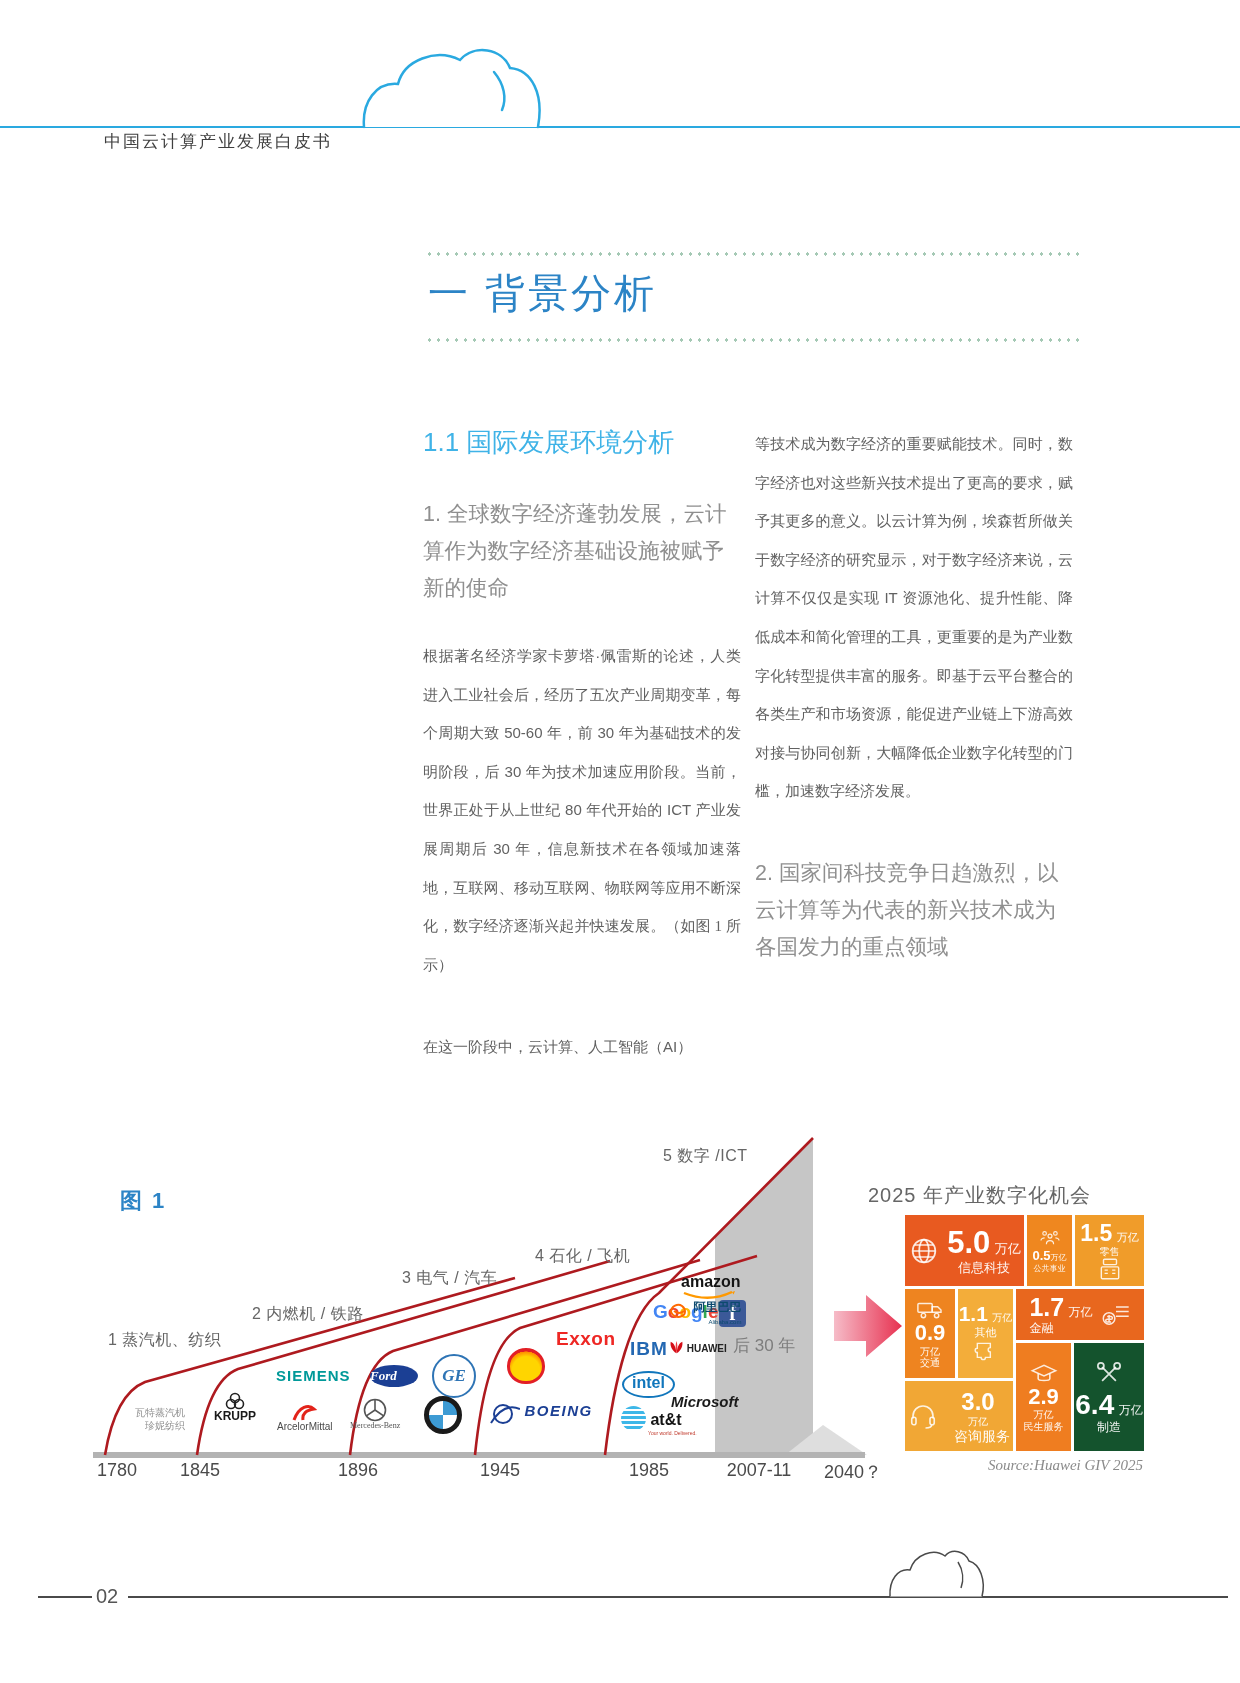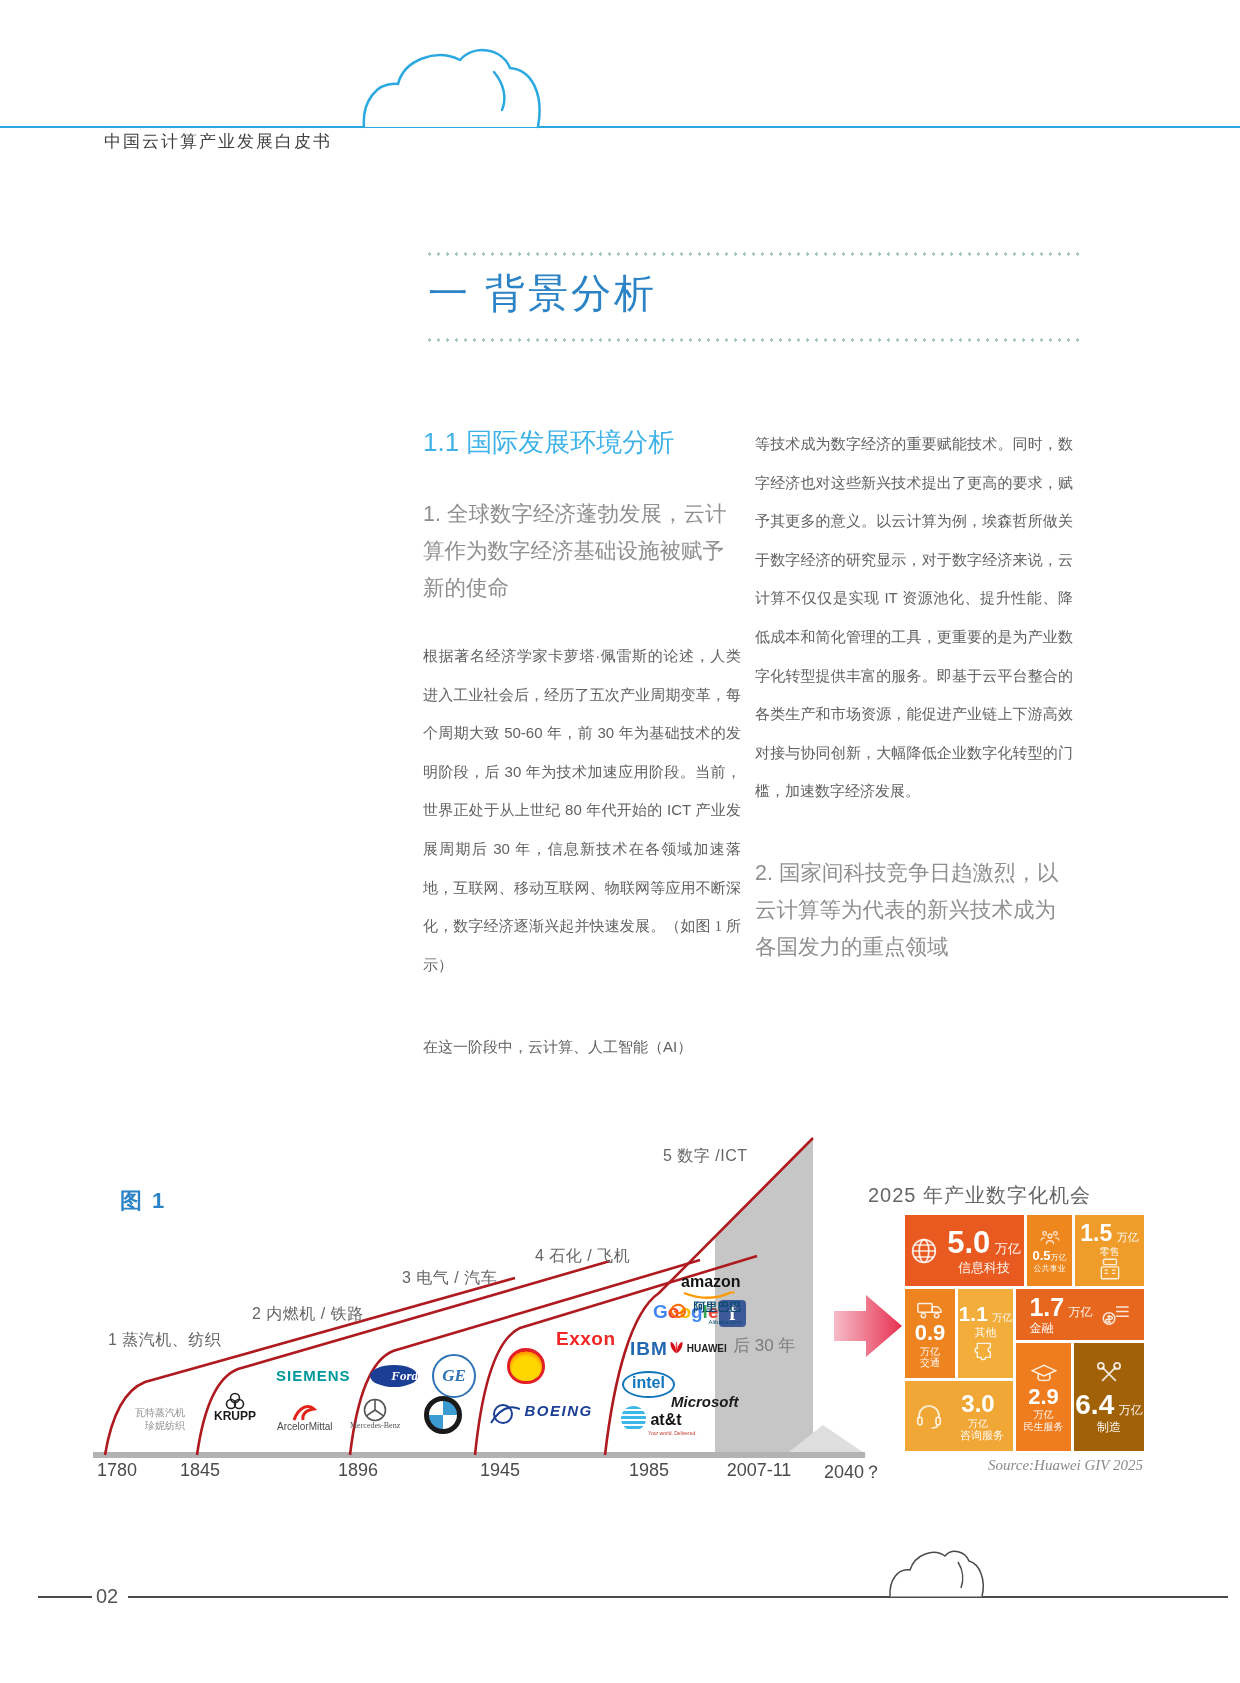--- a/index.html
+++ b/index.html
@@ -35,21 +35,21 @@
   .stage { color:#666; font-size:16px; letter-spacing:.5px; white-space:nowrap; }
   .year { top:1460px; font-size:18px; color:#4a4a4a; transform:translateX(-50%); white-space:nowrap; }
   .later30 { left:733px; top:1334px; font-size:17px; color:#7d7d7d; white-space:nowrap; }
 
   
   .logo { white-space:nowrap; line-height:1.05; }
   .watt { left:135px; top:1406px; font-size:10px; color:#8f8f8f; text-align:right; line-height:13px; }
   .krupp { left:214px; top:1392px; text-align:center; font-size:12px; font-weight:800; color:#1a1a1a; }
   .siemens { left:276px; top:1368px; font-size:15px; font-weight:800; color:#009999; letter-spacing:1px; }
   .arcelor { left:277px; top:1404px; text-align:center; font-size:10px; color:#4a4a4a; }
-  .ford { left:370px; top:1365px; width:48px; height:22px; background:#1b3f94; border-radius:50%; color:#fff; font-family:"Liberation Serif",serif; font-style:italic; font-weight:700; font-size:13px; text-align:right; line-height:21px; }
+  .ford { left:370px; top:1365px; width:48px; height:22px; background:#1b3f94; border-radius:50%; color:#fff; font-family:"Liberation Serif",serif; font-style:italic; font-weight:700; font-size:13px; text-align:left; line-height:21px; }
   .mercedes { left:350px; top:1398px; text-align:center; font-size:8px; color:#555; font-family:"Liberation Serif",serif; }
   .ge { left:432px; top:1354px; width:44px; height:44px; border:2.5px solid #2e74b5; border-radius:50%; color:#2e74b5; font-family:"Liberation Serif",serif; font-style:italic; font-weight:700; font-size:17px; text-align:center; line-height:40px; }
   .bmw { left:424px; top:1396px; width:38px; height:38px; border-radius:50%; border:5px solid #1a1a1a; background:conic-gradient(#3d9bd4 0 90deg,#fff 0 180deg,#3d9bd4 0 270deg,#fff 0); }
   .shell { left:507px; top:1348px; width:38px; height:36px; background:radial-gradient(circle at 50% 65%, #ffd500 55%, #ff8a00 75%, #e21f26 76%); border:3px solid #e21f26; border-radius:50% 50% 48% 48%; }
   .exxon { left:556px; top:1329px; font-size:19px; font-weight:800; color:#ee2724; letter-spacing:.5px; }
   .boeing { left:490px; top:1400px; color:#1b3f94; }
   .boeing .btxt { font-size:15px; font-weight:800; font-style:italic; letter-spacing:1.5px; vertical-align:6px; }
   .amazon { left:681px; top:1274px; font-size:16px; font-weight:800; color:#141414; text-align:center; }
   .google { left:653px; top:1302px; font-size:19px; font-weight:700; }
   .fb { left:719px; top:1300px; width:27px; height:27px; background:#3b5998; border-radius:4px; color:#fff; font-family:"Liberation Serif",serif; font-weight:700; font-size:20px; text-align:center; line-height:26px; }
@@ -77,24 +77,24 @@
   .b2 .num { font-size:13px; } .b2 .unit,.b2 .lbl { font-size:8px; }
   .b3 { left:1075px; top:1215px; width:69px; height:71px; background:#f09c2a; }
   .b3 .num { font-size:23px; } .b3 .unit { font-size:11px; }
   .b4 { left:905px; top:1289px; width:50px; height:89px; background:#ee8420; }
   .b4 .num { font-size:22px; }
   .b5 { left:958px; top:1289px; width:55px; height:89px; background:#f3ad3a; }
   .b5 .num { font-size:21px; } .b5 .lbl { font-size:11px; }
   .b6 { left:1016px; top:1289px; width:128px; height:51px; background:#e8671e; flex-direction:row; gap:8px; }
   .b6 .num { font-size:25px; } .b6 .unit { font-size:12px; } .b6 .lbl { font-size:12px; }
   .b7 { left:905px; top:1381px; width:108px; height:70px; background:#f1a735; flex-direction:row; gap:8px; }
-  .b7 .num { font-size:24px; } .b7 .lbl { font-size:11px;margin-left:8px; }
+  .b7 .num { font-size:24px; } .b7 .lbl { font-size:14px;margin-left:8px; }
   .b8 { left:1016px; top:1343px; width:55px; height:108px; background:#ef7d20; }
   .b8 .num { font-size:22px; }
-  .b9 { left:1074px; top:1343px; width:70px; height:108px; background:#a16207; }
+  .b9 { left:1074px; top:1343px; width:70px; height:108px; background:#14532d; }
   .b9 .num { font-size:28px; } .b9 .unit { font-size:12px; } .b9 .lbl { font-size:12px; }
   .arrow { left:832px; top:1288px; }
   .source { left:988px; top:1457px; font-size:15px; font-style:italic; color:#8a8a8a; font-family:"Liberation Serif",serif; }
 
   
   .ft-line-l { left:38px; top:1596px; width:54px; height:1.5px; background:#4a4a4a; }
   .ft-line-r { left:128px; top:1596px; width:1100px; height:1.5px; background:#4a4a4a; }
   .ft-page { left:96px; top:1585px; font-size:20px; color:#555; }
   .ft-cloud { left:882px; top:1542px; }
   svg { display:block; }

